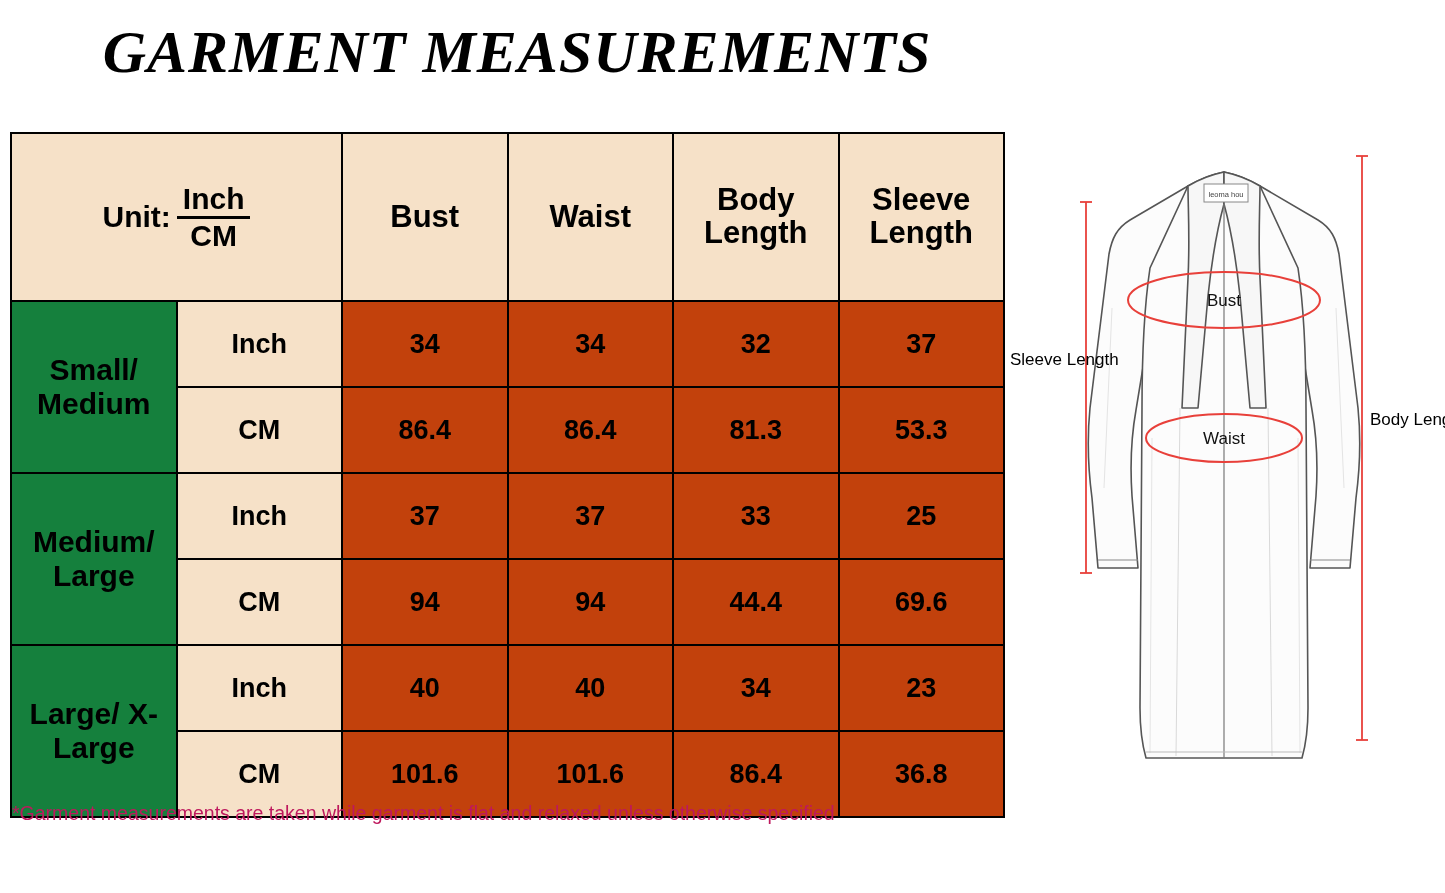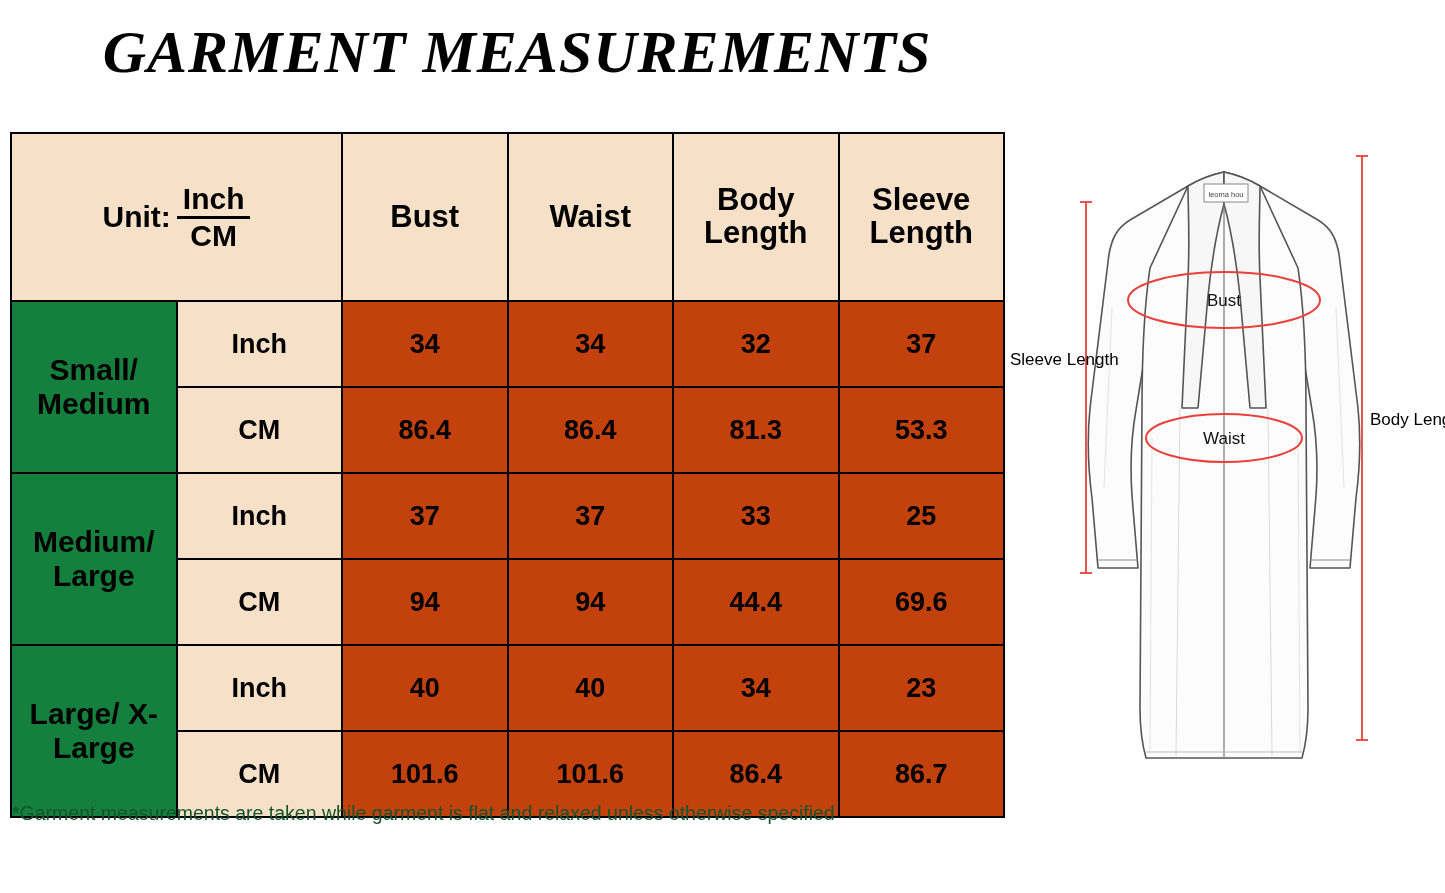--- a/index.html
+++ b/index.html
@@ -104,21 +104,21 @@
     font-weight: bold;
     font-size: 27px;
     height: 86px;
   }
 
   .footnote {
     position: absolute;
     left: 12px;
     top: 802px;
     font-size: 19.5px;
-    color: #14532d;
+    color: #be185d;
     font-family: "Liberation Sans", sans-serif;
     white-space: nowrap;
   }
 
   
   .illus {
     position: absolute;
     left: 1012px;
     top: 108px;
     width: 433px;
@@ -200,21 +200,21 @@
           <td class="val">40</td>
           <td class="val">40</td>
           <td class="val">34</td>
           <td class="val">23</td>
         </tr>
         <tr>
           <td class="unit-lbl">CM</td>
           <td class="val">101.6</td>
           <td class="val">101.6</td>
           <td class="val">86.4</td>
-          <td class="val">86.7</td>
+          <td class="val">36.8</td>
         </tr>
       </tbody>
     </table>
   </div>
 
   <div class="footnote">*Garment measurements are taken while garment is flat and relaxed unless otherwise specified</div>
 
   <div class="illus">
     <svg width="433" height="700" viewBox="0 0 433 700">
 

